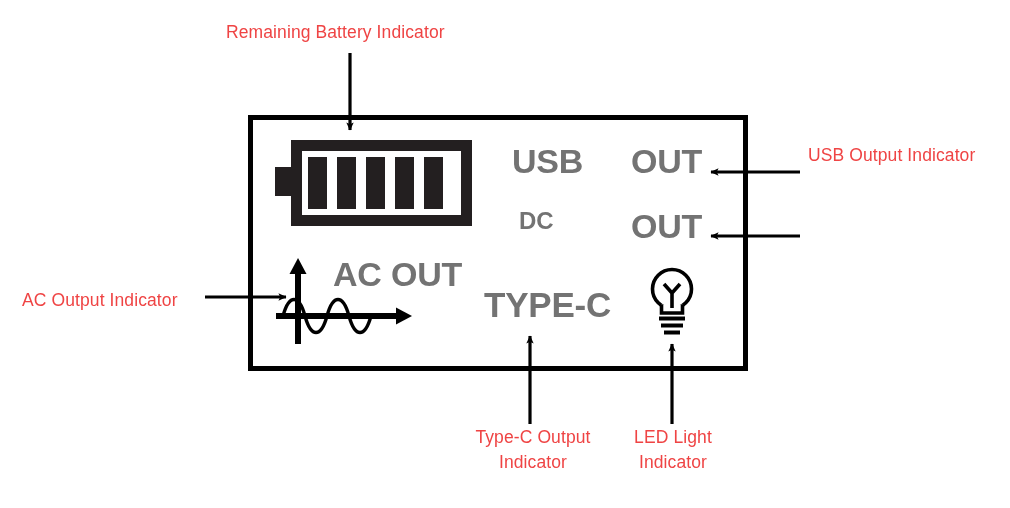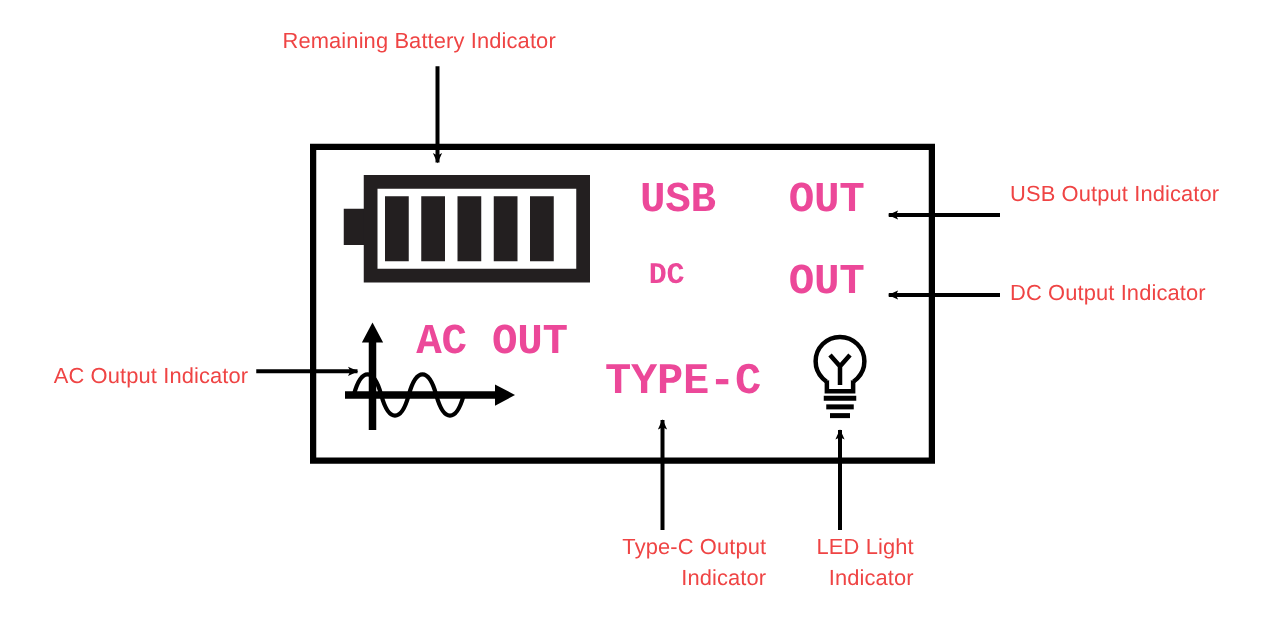--- a/index.html
+++ b/index.html
@@ -30,35 +30,35 @@
   .callout {
     position: absolute;
     color: #ef4444;
     font-family: "Liberation Sans", sans-serif;
     font-size: 17.5px;
     line-height: 25px;
     white-space: pre;
     letter-spacing: 0.1px;
   }
   .callout.center {
-    text-align: right;
+    text-align: center;
     white-space: normal;
   }
   #lbl-battery   { left: 226px; top: 20px; }
   #lbl-usb       { left: 808px; top: 143px; }
   #lbl-dc        { left: 808px; top: 222px; }
-  #lbl-ac        { left: 22px;  top: 288px; margin-left: 21px; }
+  #lbl-ac        { left: 22px;  top: 288px; }
   #lbl-typec     { left: 453px; top: 425px; width: 160px; }
   #lbl-led       { left: 615px; top: 425px; width: 116px; }
 
   
   .panel-text {
     position: absolute;
-    color: #ec4899;
-    font-family: Liberation Mono, monospace;
+    color: #737373;
+    font-family: Liberation Sans, sans-serif;
     font-weight: bold;
     white-space: pre;
     letter-spacing: -0.2px;
   }
   #txt-usb   { left: 512px; top: 142px; font-size: 34px; }
   #txt-out1  { left: 631px; top: 142px; font-size: 34px; }
   #txt-dc    { left: 519px; top: 207px; font-size: 24px; }
   #txt-out2  { left: 631px; top: 207px; font-size: 34px; }
   #txt-acout { left: 333px; top: 255px; font-size: 34px; }
   #txt-typec { left: 484px; top: 285px; font-size: 35px; }
@@ -136,21 +136,20 @@
   <div class="panel-text" id="txt-out1">OUT</div>
   <div class="panel-text" id="txt-dc">DC</div>
   <div class="panel-text" id="txt-out2">OUT</div>
   <div class="panel-text" id="txt-acout">AC OUT</div>
   <div class="panel-text" id="txt-typec">TYPE-C</div>
 
   <div class="callout" id="lbl-battery">Remaining Battery Indicator</div>
 
   <div class="callout" id="lbl-usb">USB Output Indicator</div>
 
-  <div class="callout" id="lbl-dc">DC Output Indicator</div>
 
   <div class="callout" id="lbl-ac">AC Output Indicator</div>
 
   <div class="callout center" id="lbl-typec">
     <div>Type-C Output</div>
     <div>Indicator</div>
   </div>
 
   <div class="callout center" id="lbl-led">
     <div>LED Light</div>

